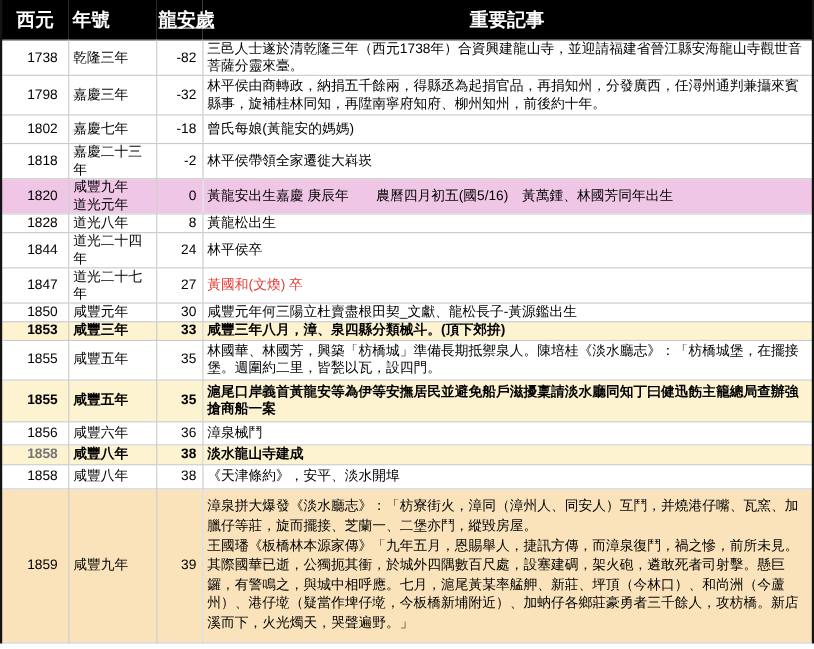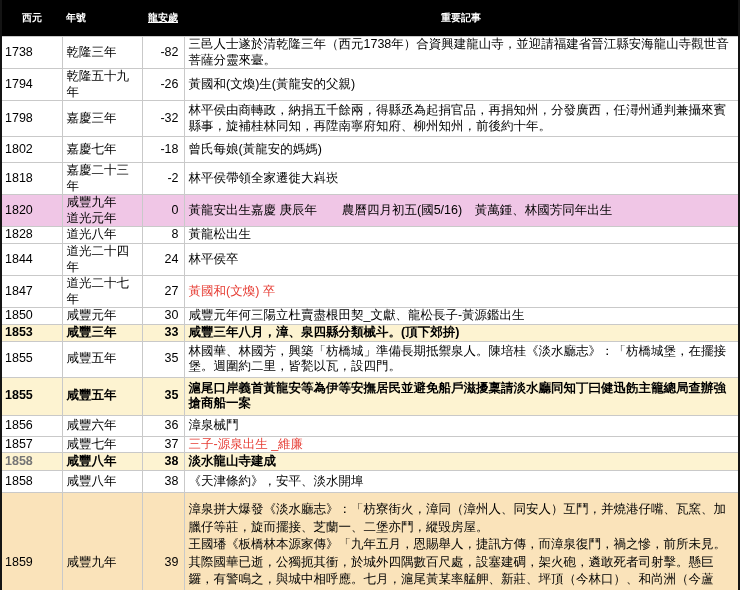--- a/index.html
+++ b/index.html
@@ -8,32 +8,32 @@
     font-family:"Liberation Sans","DejaVu Sans",sans-serif;
   }
   table{
     border-collapse:collapse;table-layout:fixed;width:740px;
     border-left:2px solid #141414;border-right:2px solid #141414;
   }
   col.c-year{width:61px;}
   col.c-era{width:80px;}
   col.c-age{width:42px;}
   thead th{
-    background:var(--header_bg,#000);color:#fff;font-size:10px;font-weight:bold;
+    background:var(--header_bg,#000);color:#fff;font-size:17px;font-weight:bold;
     height:36px;padding:0 2px;border:0;white-space:nowrap;
   }
   th.h-year{text-align:center;}
   th.h-era{text-align:left;padding-left:4px;margin-left:28px;}
   th.h-age{text-align:center;text-decoration:underline;}
   th.h-record{text-align:center;}
   td{
     font-size:12.5px;line-height:15.5px;color:#000;
     border:1px solid #c9c9c9;padding:0 3px;vertical-align:middle;overflow:hidden;
   }
-  td.year{text-align:left;padding-right:9px;white-space:nowrap;}
+  td.year{text-align:right;padding-right:9px;white-space:nowrap;}
   td.era{text-align:left;padding-left:4px;margin-top:16px;}
   td.age{text-align:right;padding-right:5px;white-space:nowrap;}
   td.record{text-align:left;padding-left:4px;padding-right:4px;}
   tr.hl-pink td{background:var(--pink,#f0c6e6);}
   tr.hl-yellow td{background:var(--yellow,#fdf3d1);font-weight:bold;}
   tr.hl-tan td{background:var(--tan,#fae3ba);}
   .red{color:var(--red,#e63c33);}
   .gray-year{color:#757575;}
   .block{display:block;}
   tr.r1859 td.record{line-height:17.6px;}
@@ -55,26 +55,20 @@
       <th class="h-age">龍安歲</th>
       <th class="h-record">重要記事</th>
     </tr>
   </thead>
   <tbody>
     <tr style="height:32px">
       <td class="year">1738</td>
       <td class="era">乾隆三年</td>
       <td class="age">-82</td>
       <td class="record">三邑人士遂於清乾隆三年（西元1738年）合資興建龍山寺，並迎請福建省晉江縣安海龍山寺觀世音菩薩分靈來臺。</td>
-    </tr>
-    <tr style="height:20px">
-      <td class="year">1794</td>
-      <td class="era">乾隆五十九年</td>
-      <td class="age">-26</td>
-      <td class="record">黃國和(文煥)生(黃龍安的父親)</td>
     </tr>
     <tr style="height:36px">
       <td class="year">1798</td>
       <td class="era">嘉慶三年</td>
       <td class="age">-32</td>
       <td class="record">林平侯由商轉政，納捐五千餘兩，得縣丞為起捐官品，再捐知州，分發廣西，任潯州通判兼攝來賓縣事，旋補桂林同知，再陞南寧府知府、柳州知州，前後約十年。</td>
     </tr>
     <tr style="height:26px">
       <td class="year">1802</td>
       <td class="era">嘉慶七年</td>
@@ -137,26 +131,20 @@
       <td class="era">咸豐五年</td>
       <td class="age">35</td>
       <td class="record">滬尾口岸義首黃龍安等為伊等安撫居民並避免船戶滋擾稟請淡水廳同知丁曰健迅飭主籠總局查辦強搶商船一案</td>
     </tr>
     <tr style="height:21px">
       <td class="year">1856</td>
       <td class="era">咸豐六年</td>
       <td class="age">36</td>
       <td class="record">漳泉械鬥</td>
     </tr>
-    <tr style="height:16px">
-      <td class="year">1857</td>
-      <td class="era">咸豐七年</td>
-      <td class="age">37</td>
-      <td class="record red">三子-源泉出生 _維廉</td>
-    </tr>
     <tr class="hl-yellow" style="height:18px">
       <td class="year gray-year">1858</td>
       <td class="era">咸豐八年</td>
       <td class="age">38</td>
       <td class="record">淡水龍山寺建成</td>
     </tr>
     <tr style="height:22px">
       <td class="year">1858</td>
       <td class="era">咸豐八年</td>
       <td class="age">38</td>

